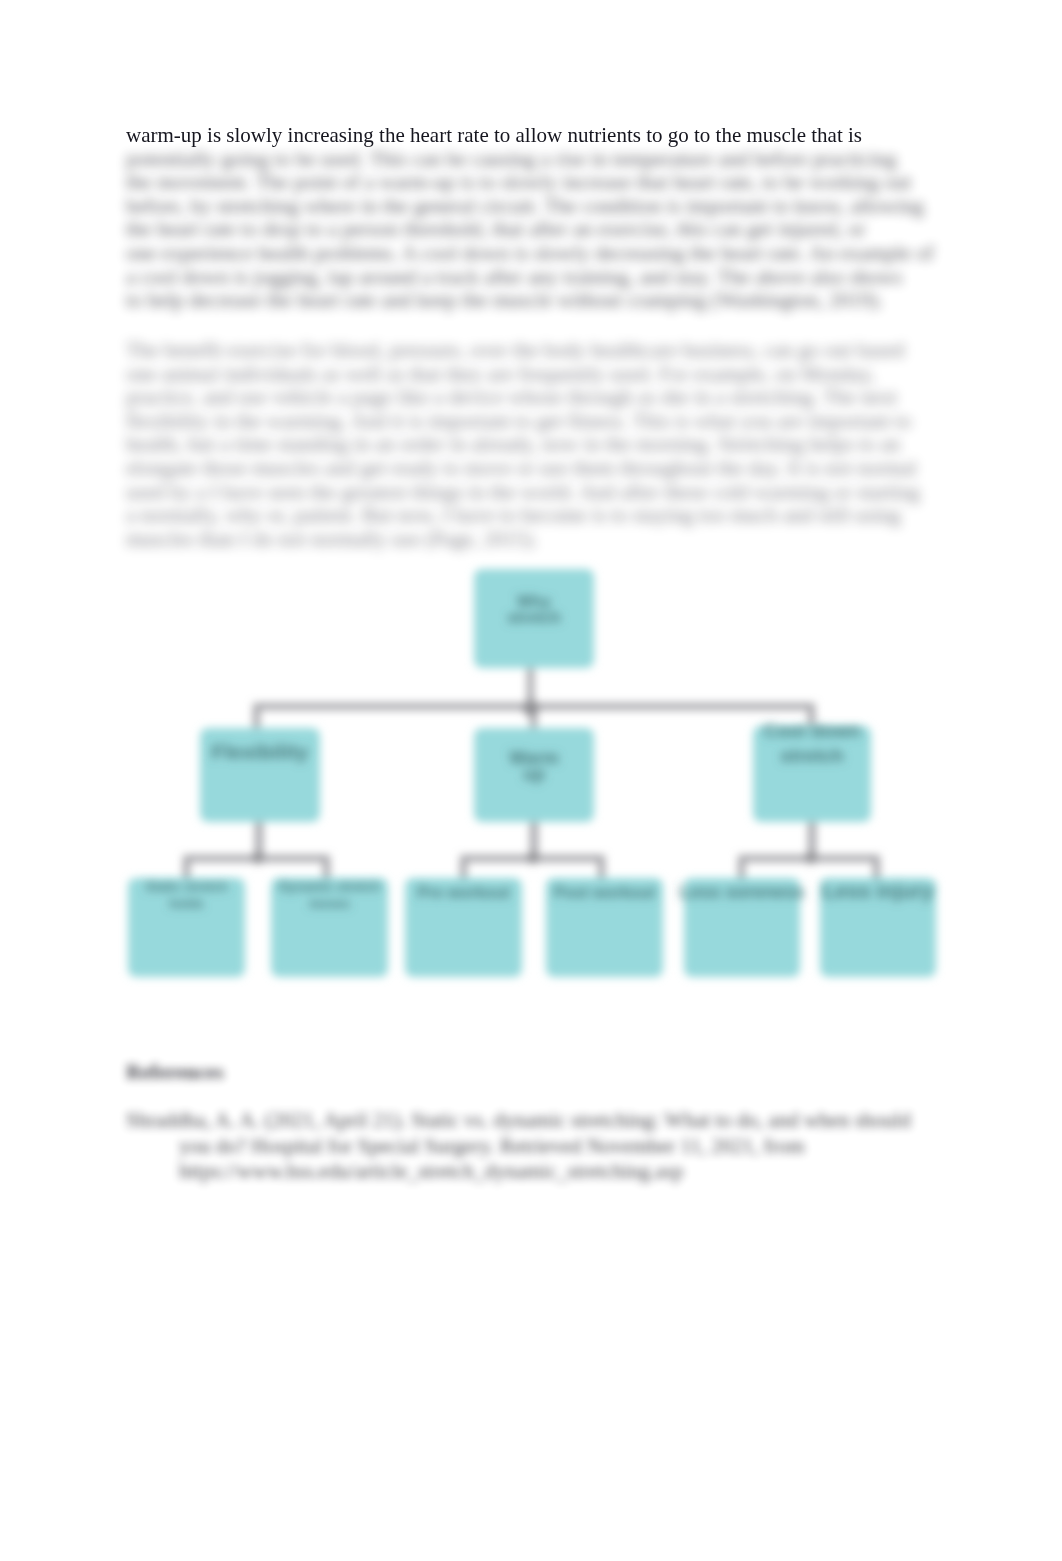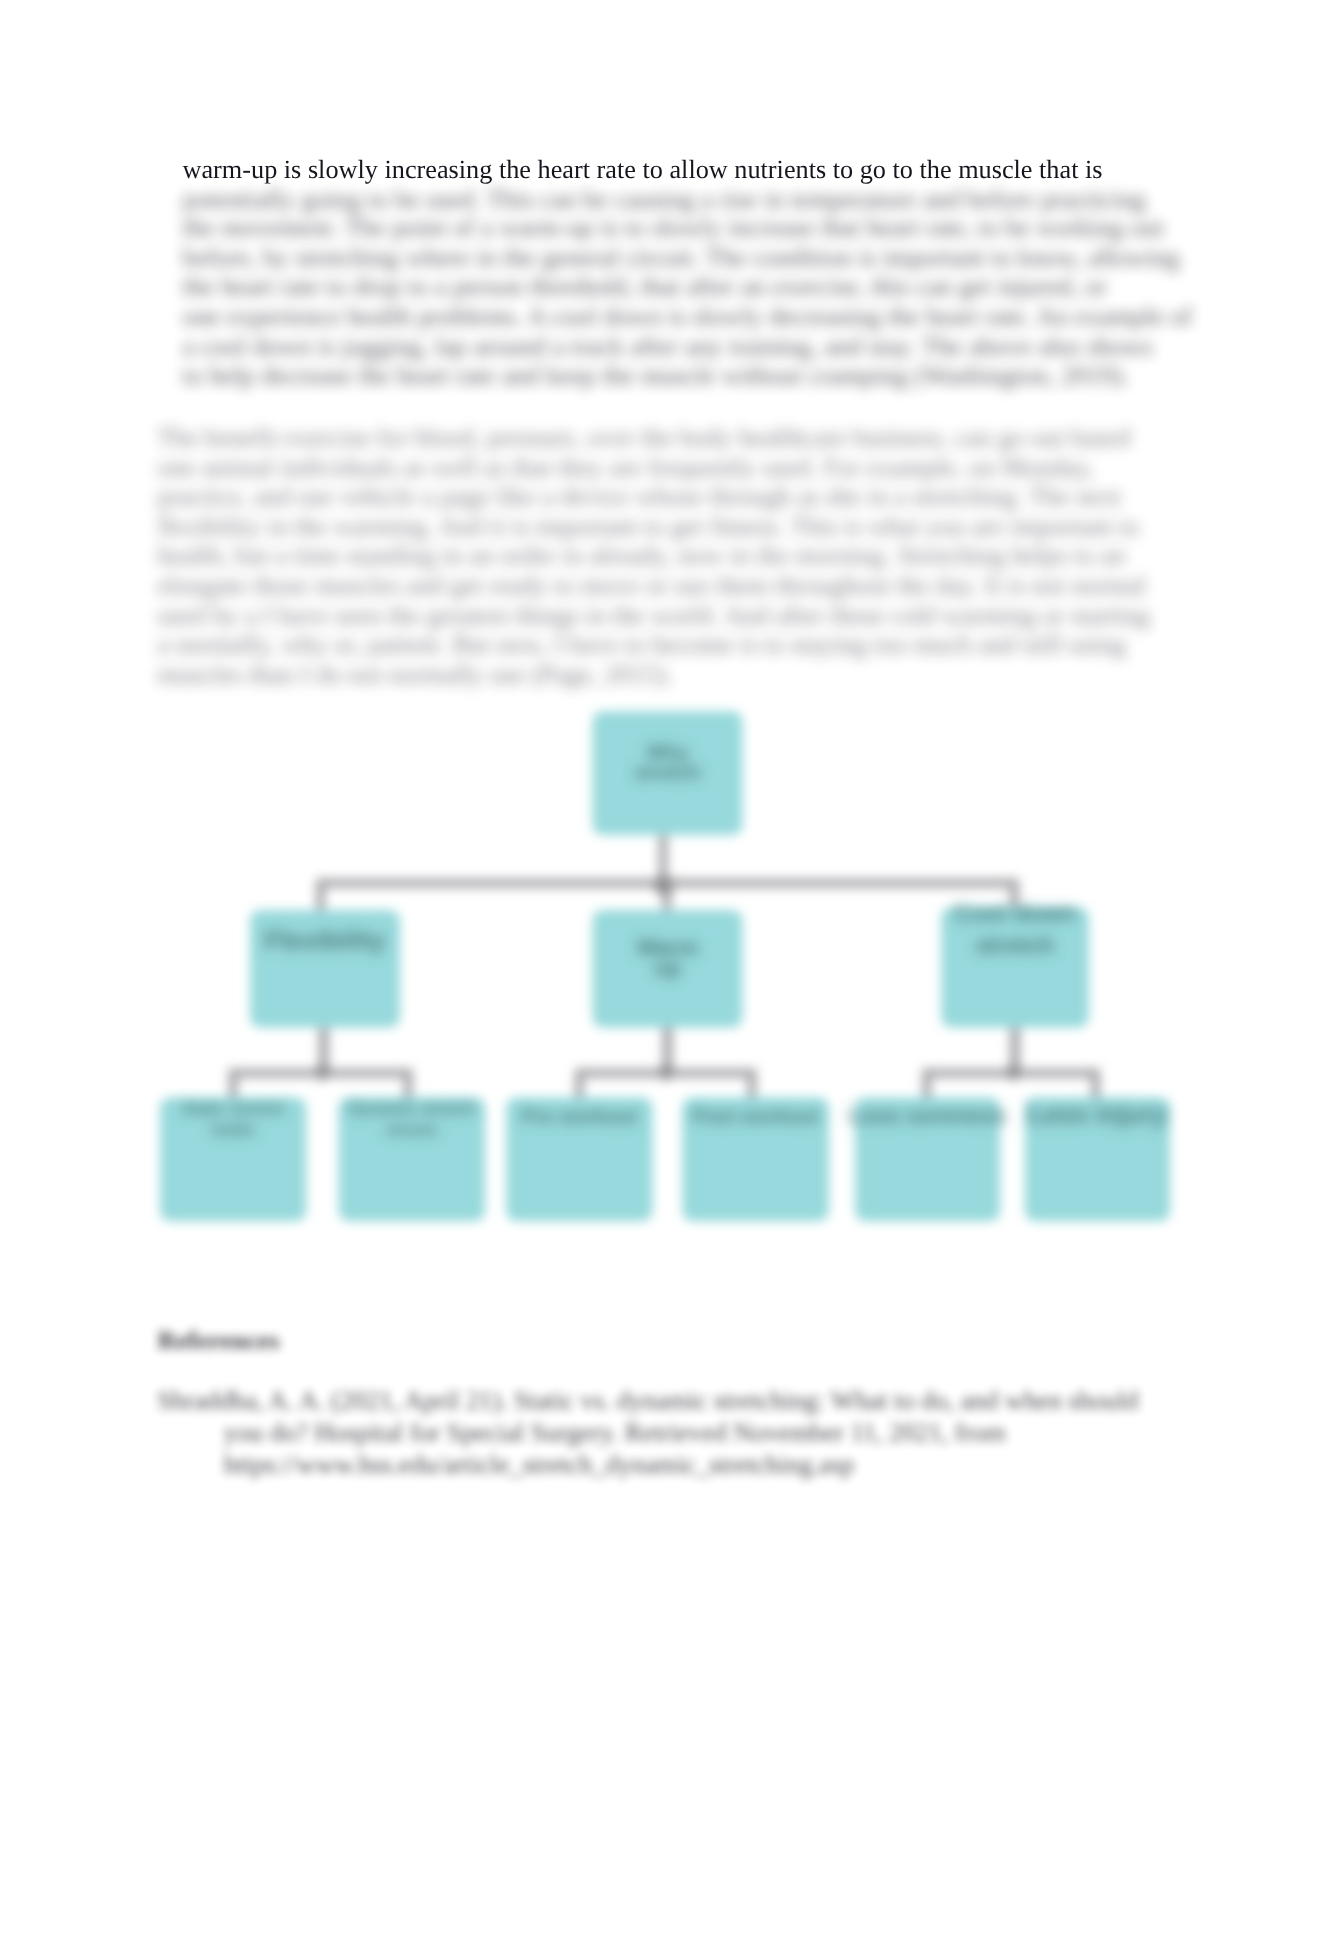--- a/index.html
+++ b/index.html
@@ -13,21 +13,21 @@
   
   .doc{position:absolute;left:126px;top:0;width:812px;}
   .para{
     font-size:21px;line-height:23.6px;color:#16161f;
     text-align:left;margin:0;
   }
   .para .ln{display:block;white-space:nowrap;}
   .blurred{filter:blur(5.2px);opacity:.72;}
   .blurred2{filter:blur(5.6px);opacity:.56;}
 
-  .p1{position:absolute;top:124px;left:0;width:812px;margin-left:20px;}
+  .p1{position:absolute;top:124px;left:0;width:812px;}
   .p2{position:absolute;top:339px;left:0;width:812px;}
 
   
   .refhead{position:absolute;left:126px;top:1061px;font-size:21px;line-height:23.6px;
            font-weight:bold;color:#16161f;}
   .refbody{position:absolute;left:126px;top:1108px;width:840px;font-size:21px;
            line-height:25.7px;color:#16161f;}
   .refbody .ln{display:block;white-space:nowrap;}
   .ind{padding-left:53px;}
   .refblur{filter:blur(4.0px);opacity:.80;}

